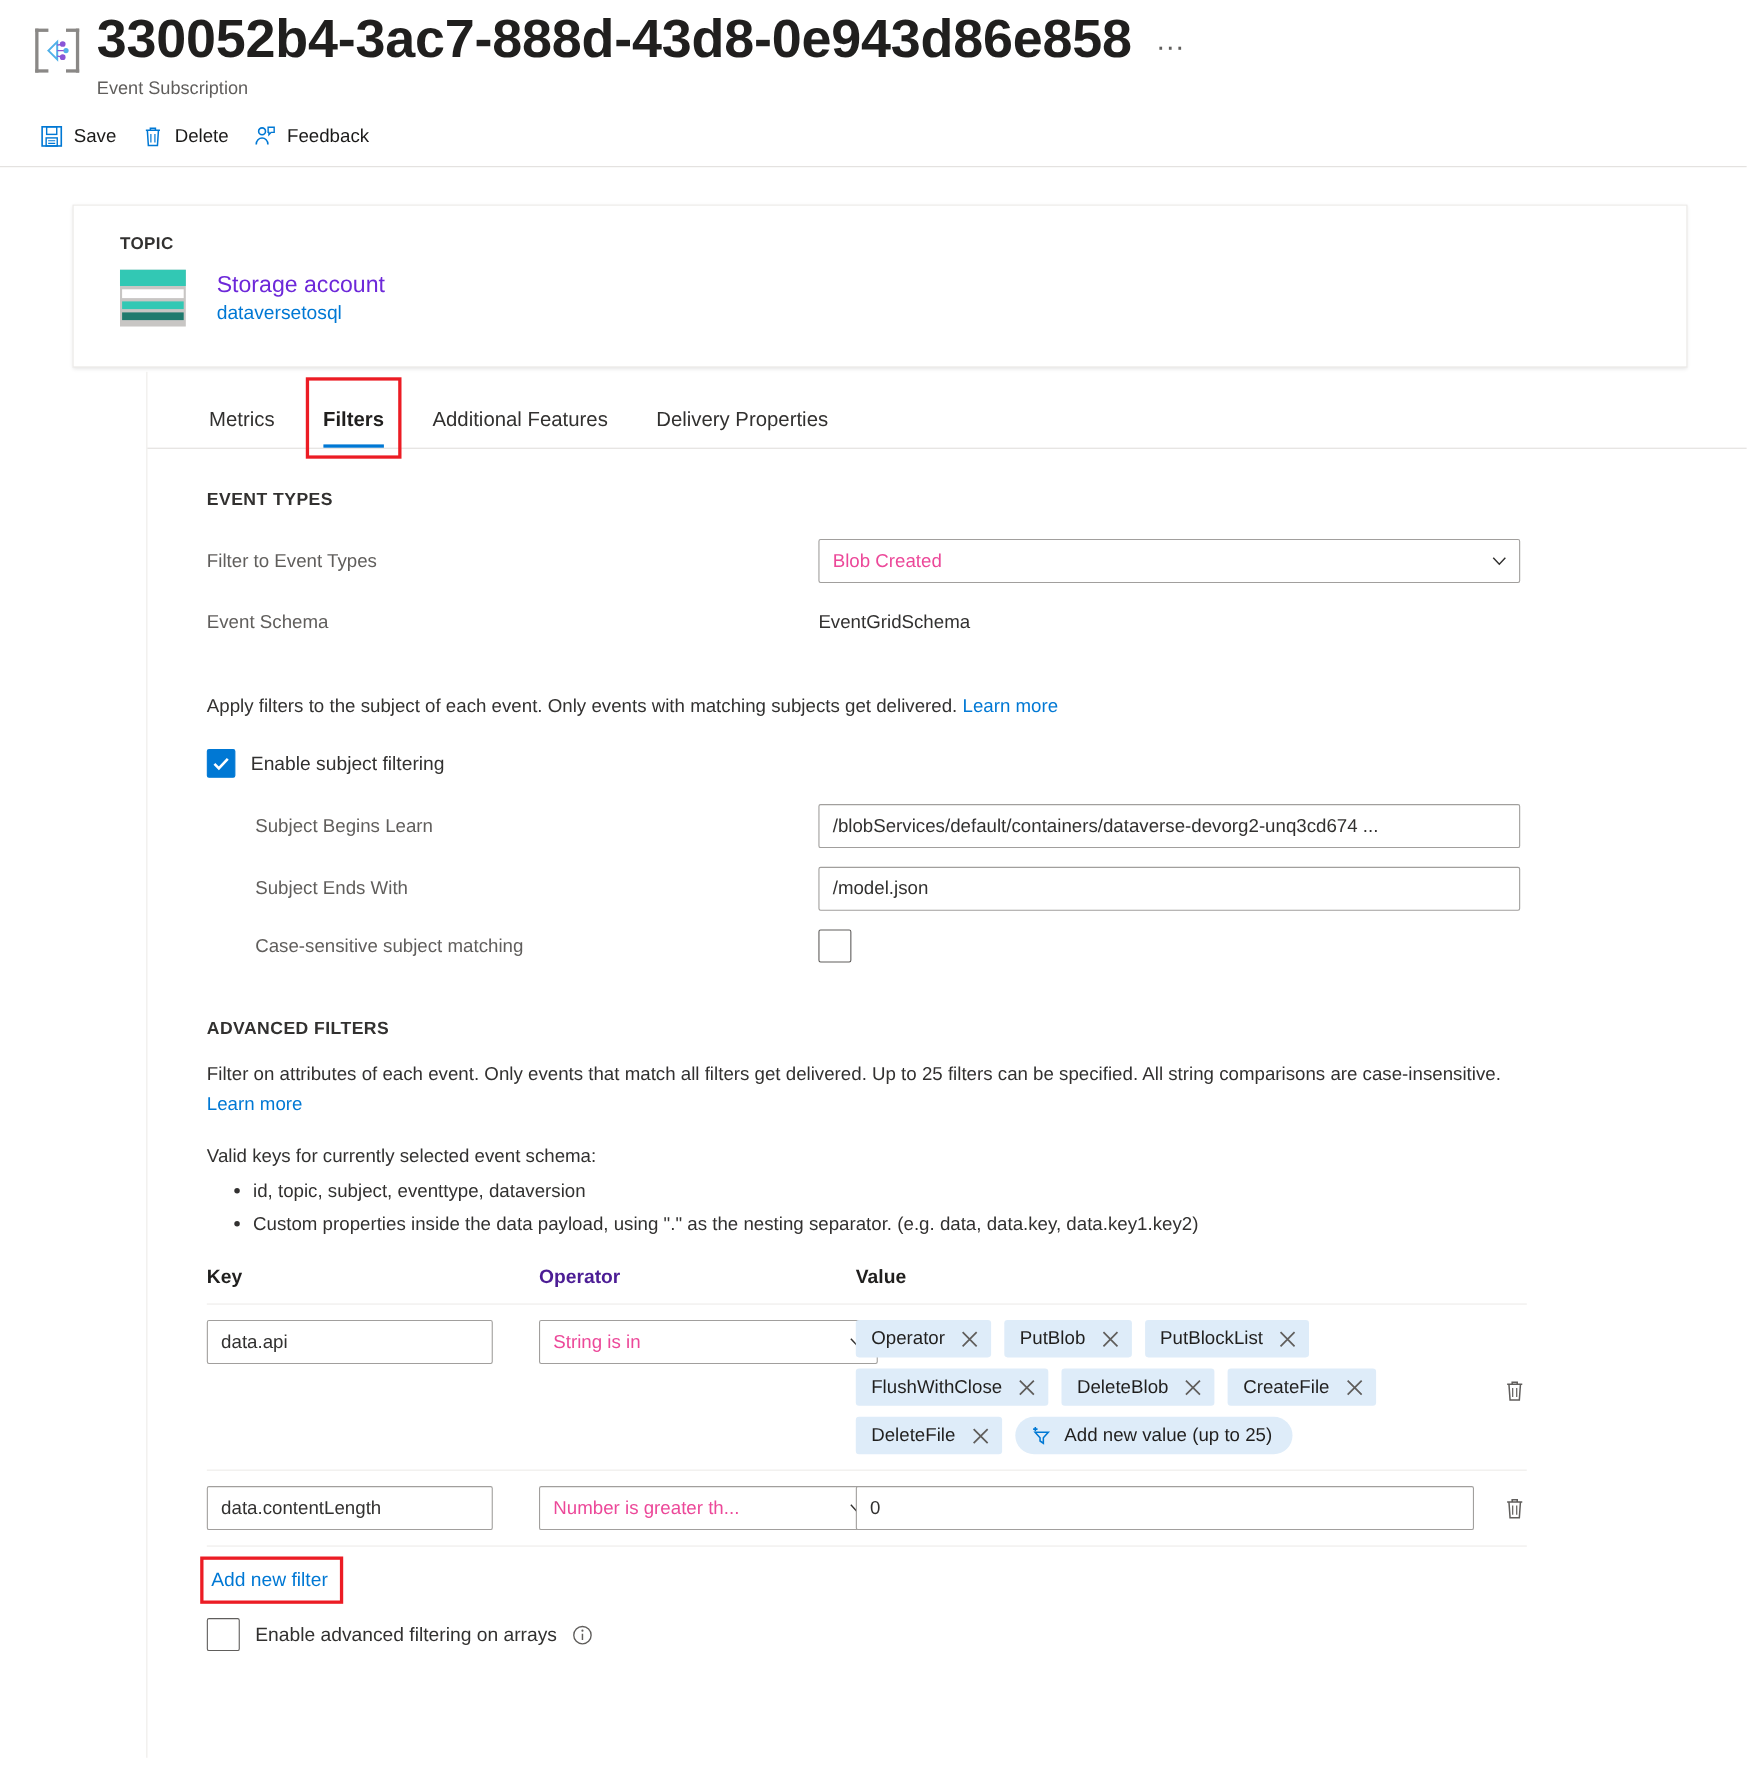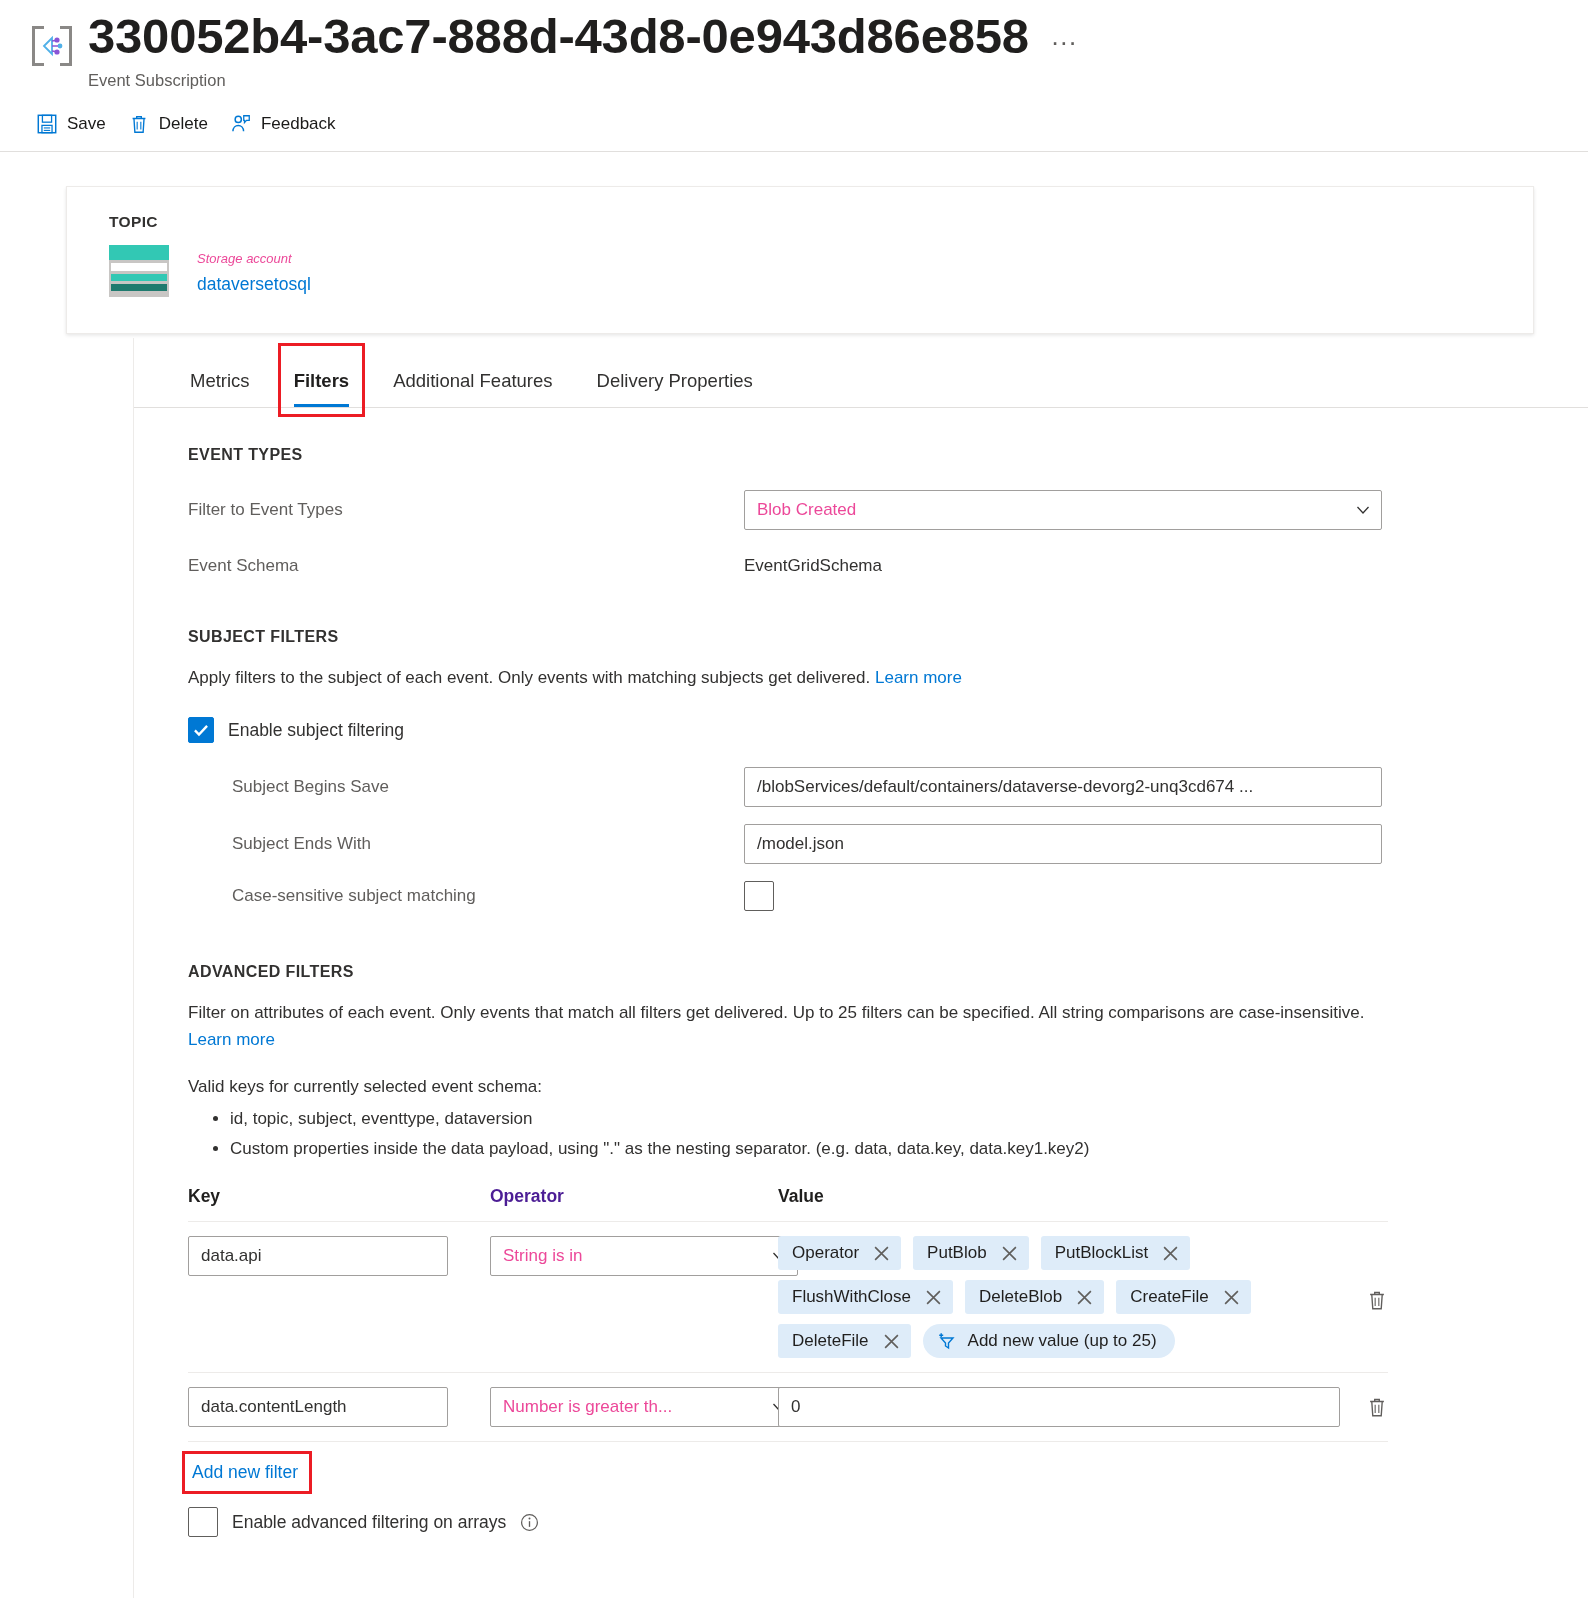--- a/index.html
+++ b/index.html
@@ -62,21 +62,21 @@
     box-shadow: 0 1.6px 3.6px rgba(0,0,0,.10), 0 .3px .9px rgba(0,0,0,.08);
     padding: 26px 0 0 42px;
   }
   .topic-label {
     font-size: 15.5px; font-weight: 700; letter-spacing: .35px;
     color: #323130; text-transform: uppercase;
   }
   .topic-body { display: flex; align-items: flex-start; margin-top: 14px; }
   .sa-icon { width: 60px; height: 52px; flex: 0 0 auto; }
   .topic-texts { margin-left: 28px; margin-top: 1px; }
-  .topic-kind { font-size: 13px; color: #ec4899; line-height: 25px; font-style: italic; }
+  .topic-kind { font-size: 21px; color: #6d28d9; line-height: 25px; }
   .topic-link {
     font-size: 17.5px; color: #0078d4; line-height: 27px;
     text-decoration: none; cursor: pointer; display: inline-block;
   }
 
   
   .content {
     margin-left: 133px; margin-top: 4px;
     border-left: 1px solid #edebe9;
     width: 1455px; min-height: 1260px;
@@ -298,37 +298,36 @@
       </div>
     </div>
 
     <div class="field-row" style="margin-top:26px;">
       <div class="field-label">Event Schema</div>
       <div class="field-static">EventGridSchema</div>
     </div>
   </div>
 
   <div class="section" style="margin-top:52px;">
-    <div class="sec-title">SUBJECT FILTERS</div>
     <div class="para" style="margin-top:18px;">
       <span>Apply filters to the subject of each event. Only events with matching subjects get delivered.</span>
       <a class="lnk">Learn more</a>
     </div>
 
     <div class="cb-row" style="margin-top:26px;">
       <div class="cbox checked">
         <svg viewBox="0 0 16 16" width="18" height="18">
           <path d="M2.6 8.4 L6.2 12 L13.4 4.3" fill="none" stroke="#ffffff" stroke-width="2.1"></path>
         </svg>
       </div>
       <div class="cb-label">Enable subject filtering</div>
     </div>
 
     <div class="field-row" style="margin-top:24px;">
-      <div class="field-label indent">Subject Begins Save</div>
+      <div class="field-label indent">Subject Begins Learn</div>
       <div class="txtbox w-big">
         <span>/blobServices/default/containers/dataverse-devorg2-unq3cd674 ...</span>
       </div>
     </div>
 
     <div class="field-row" style="margin-top:17px;">
       <div class="field-label indent">Subject Ends With</div>
       <div class="txtbox w-big">
         <span>/model.json</span>
       </div>

